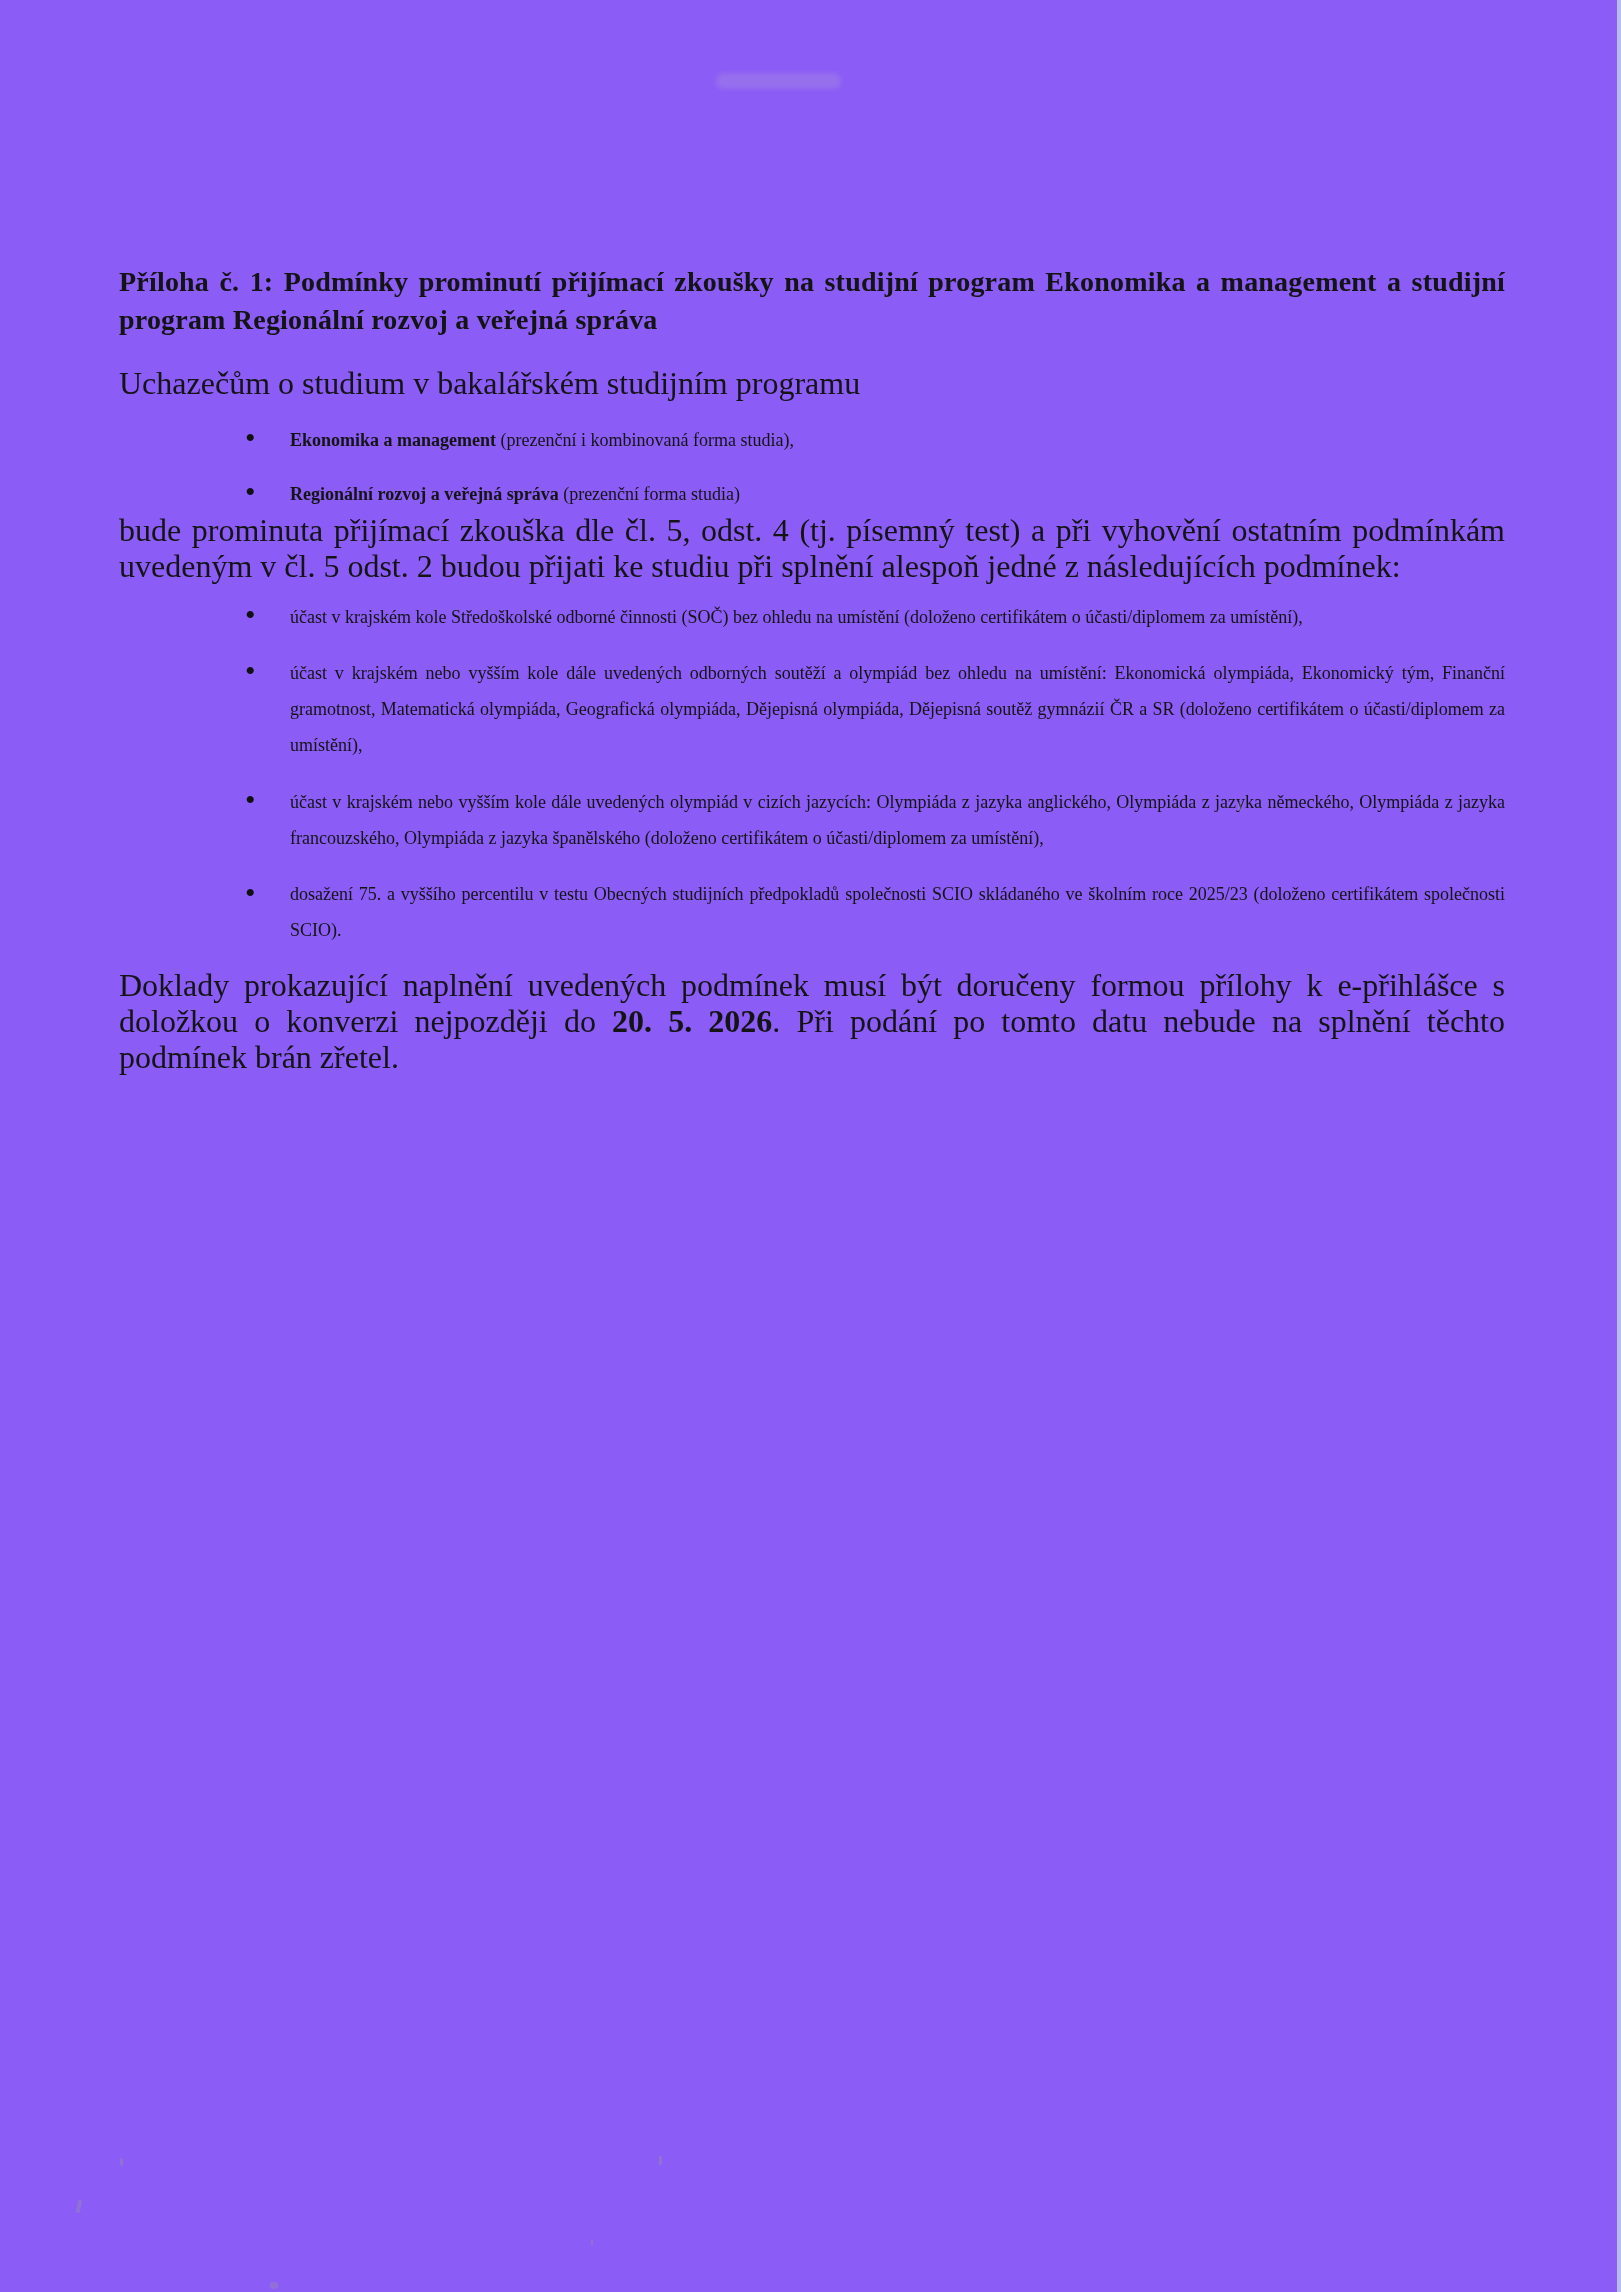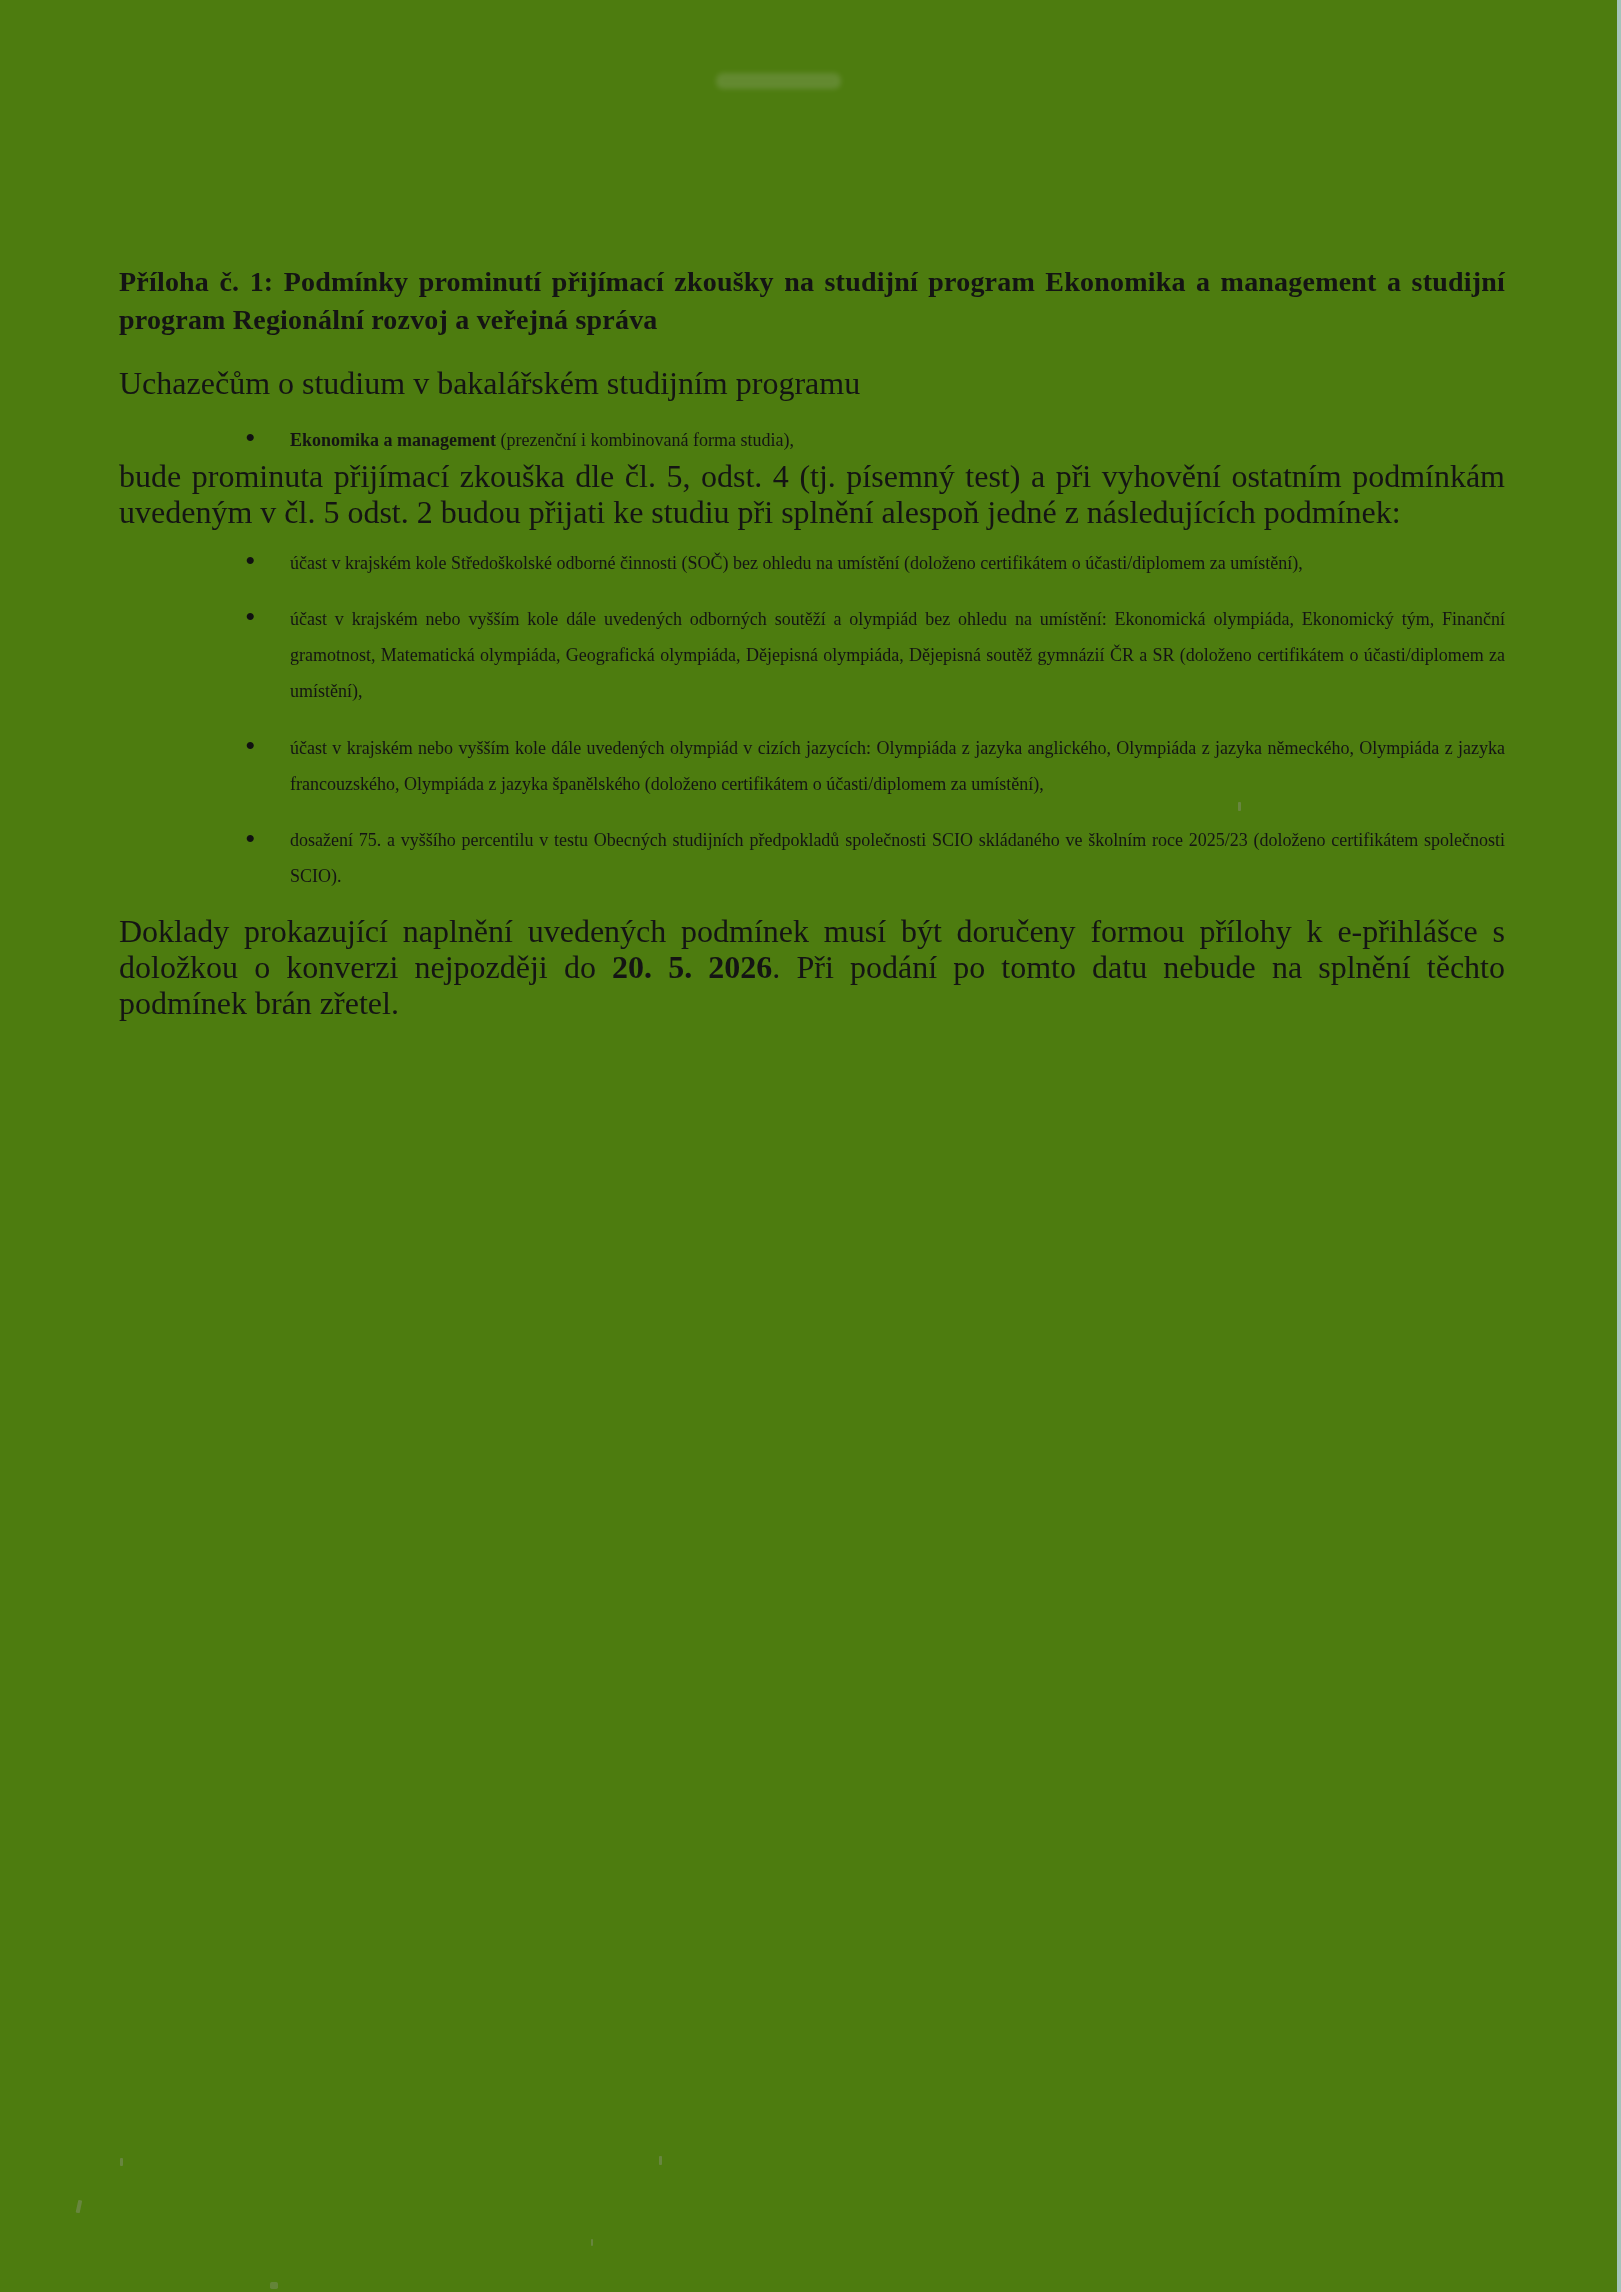--- a/index.html
+++ b/index.html
@@ -4,21 +4,21 @@
 <style>
   html, body {
     margin: 0;
     padding: 0;
     background: #ffffff;
   }
   .page {
     position: relative;
     width: 1621px;
     height: 2293px;
-    background: #4d7c0f;
+    background: #8b5cf6;
     overflow: hidden;
     font-family: "Liberation Serif", "DejaVu Serif", serif;
     color: #141414;
   }
   .content {
     position: absolute;
     left: 119px;
     top: 263px;
     width: 1386px;
   }
@@ -103,20 +103,21 @@
 
 <div class="page">
   <div class="content">
 
     <h1 class="heading">Příloha č. 1: Podmínky prominutí přijímací zkoušky na studijní program Ekonomika a management a studijní program Regionální rozvoj a veřejná správa</h1>
 
     <p class="para intro">Uchazečům o studium v bakalářském studijním programu</p>
 
     <ul class="blist program-list">
       <li class="bullet-item"><b>Ekonomika a management</b><span> (prezenční i kombinovaná forma studia),</span></li>
+      <li class="bullet-item"><b>Regionální rozvoj a veřejná správa</b><span> (prezenční forma studia)</span></li>
     </ul>
 
     <p class="para mid">bude prominuta přijímací zkouška dle čl. 5, odst. 4 (tj. písemný test) a při vyhovění ostatním podmínkám uvedeným v čl. 5 odst. 2 budou přijati ke studiu při splnění alespoň jedné z následujících podmínek:</p>
 
     <ul class="blist condition-list">
       <li class="bullet-item"><span>účast v krajském kole Středoškolské odborné činnosti (SOČ) bez ohledu na umístění (doloženo certifikátem o účasti/diplomem za umístění),</span></li>
       <li class="bullet-item"><span>účast v krajském nebo vyšším kole dále uvedených odborných soutěží a olympiád bez ohledu na umístění: Ekonomická olympiáda, Ekonomický tým, Finanční gramotnost, Matematická olympiáda, Geografická olympiáda, Dějepisná olympiáda, Dějepisná soutěž gymnázií ČR a SR (doloženo certifikátem o účasti/diplomem za umístění),</span></li>
       <li class="bullet-item"><span>účast v krajském nebo vyšším kole dále uvedených olympiád v cizích jazycích: Olympiáda z jazyka anglického, Olympiáda z jazyka německého, Olympiáda z jazyka francouzského, Olympiáda z jazyka španělského (doloženo certifikátem o účasti/diplomem za umístění),</span></li>
       <li class="bullet-item"><span>dosažení 75. a vyššího percentilu v testu Obecných studijních předpokladů společnosti SCIO skládaného ve školním roce 2025/23 (doloženo certifikátem společnosti SCIO).</span></li>
     </ul>

